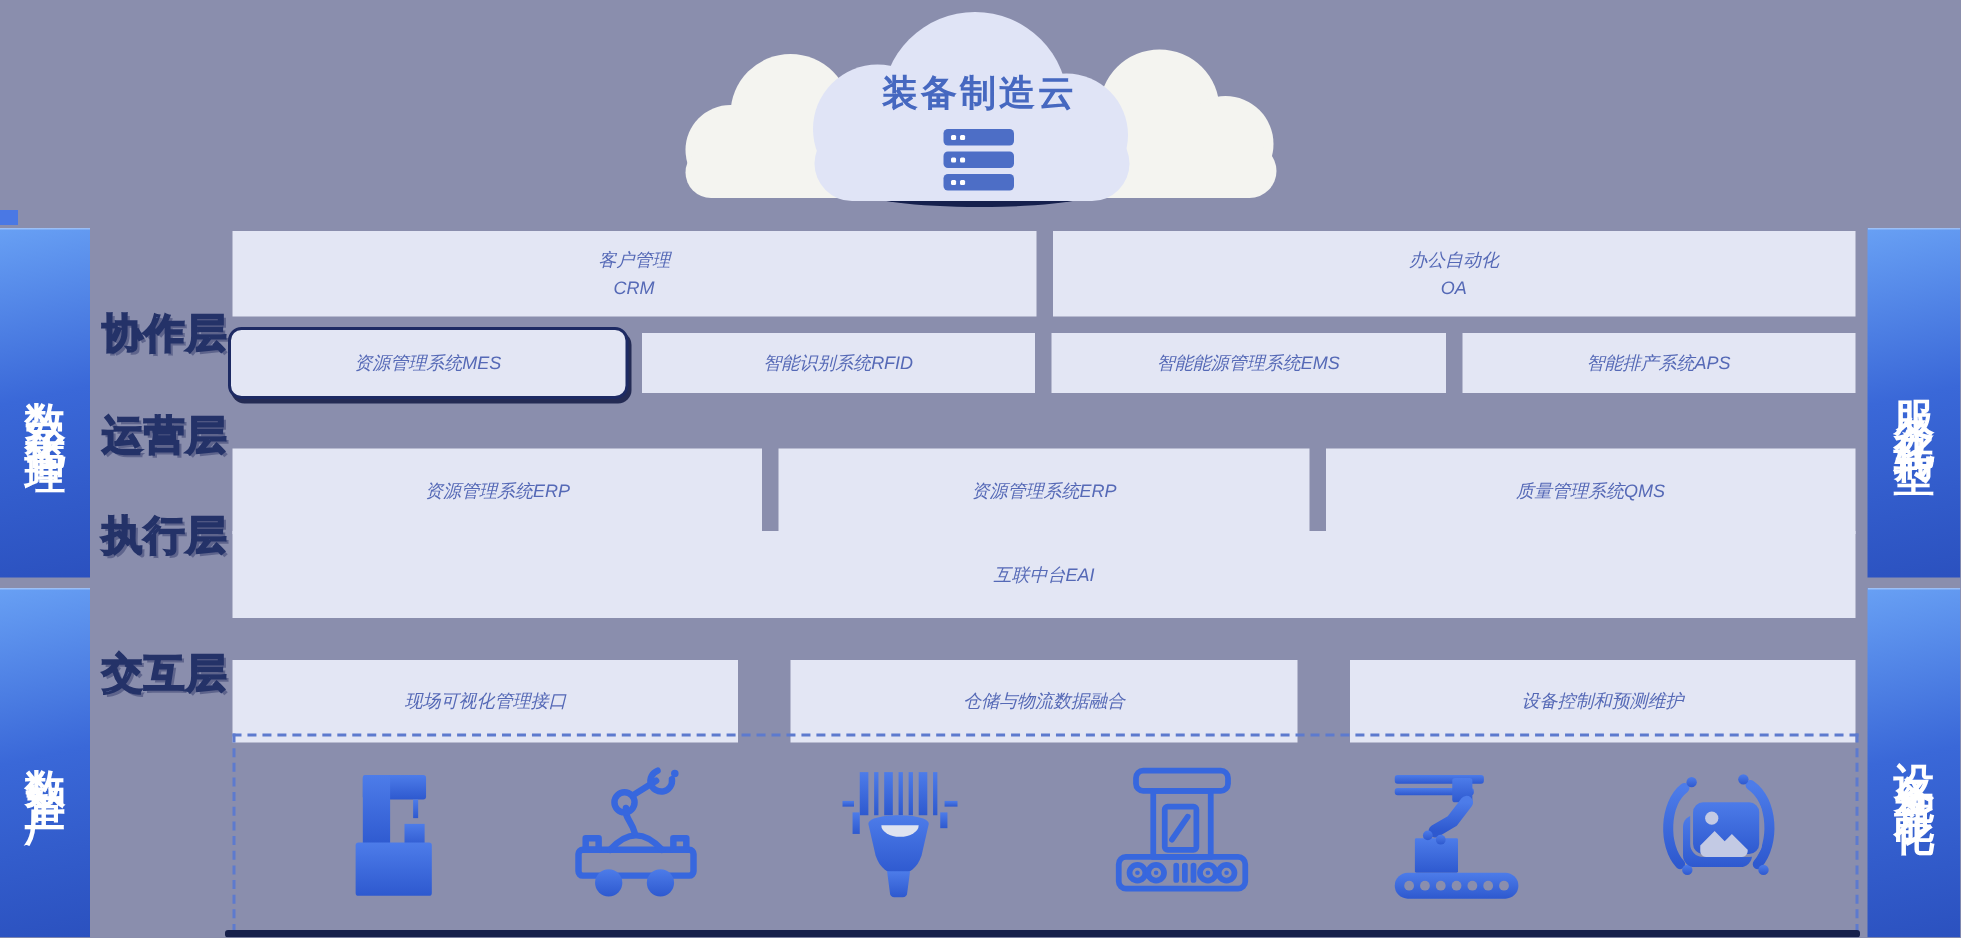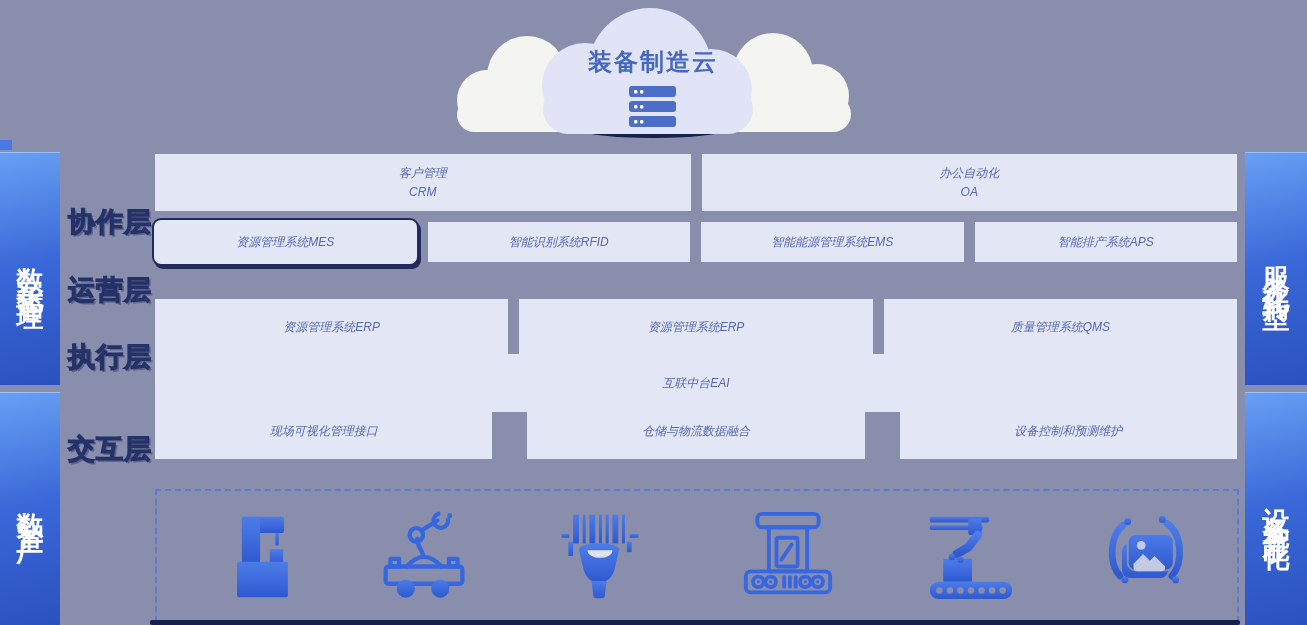--- a/index.html
+++ b/index.html
@@ -16,21 +16,21 @@
   .corner-tab{position:absolute;left:0;top:140px;width:12px;height:10px;background:#4a78e4;}
 
   
   .layer-label{position:absolute;left:58px;width:94px;text-align:right;font-size:27px;font-weight:bold;
                color:#8794cb;-webkit-text-stroke:1.2px #243268;text-shadow:2px 2px 0 rgba(28,38,90,.40);
                letter-spacing:1px;margin-top:38px;}
 
   
   .row{position:absolute;left:155px;width:1082px;display:flex;gap:11px;}
   .r1{top:154px;height:57px;} .r2{top:222px;height:40px;} .r3{top:283px;height:57px;margin-top:16px;}
-  .r4{top:354px;height:58px;border-radius:22px;} .r5{top:404px;height:55px;gap:35px;}
+  .r4{top:354px;height:58px;border-radius:22px;} .r5{top:440px;height:55px;gap:35px;}
   .box{flex:1;background:#e3e6f4;color:#5569b6;font-size:12px;display:flex;flex-direction:column;
        align-items:center;justify-content:center;text-align:center;line-height:1.55;font-style:italic;}
   .box.highlight{border:2px solid #1d2a63;border-radius:9px;
                  box-shadow:2px 3px 0 rgba(18,26,68,.85);margin:-4px -2px -4px -3px;}
 
   
   .device-zone{position:absolute;left:155px;top:489px;width:1080px;height:129px;border:2px dashed #5d7ace;}
   .dev-icon{position:absolute;width:92px;height:92px;top:18px;}
   .di1{left:59px;} .di2{left:221px;} .di3{left:397px;} .di4{left:585px;} .di5{left:769px;} .di6{left:942px;}
   .bottom-bar{position:absolute;left:150px;top:620px;width:1090px;height:5px;background:#16204b;border-radius:2px;}

